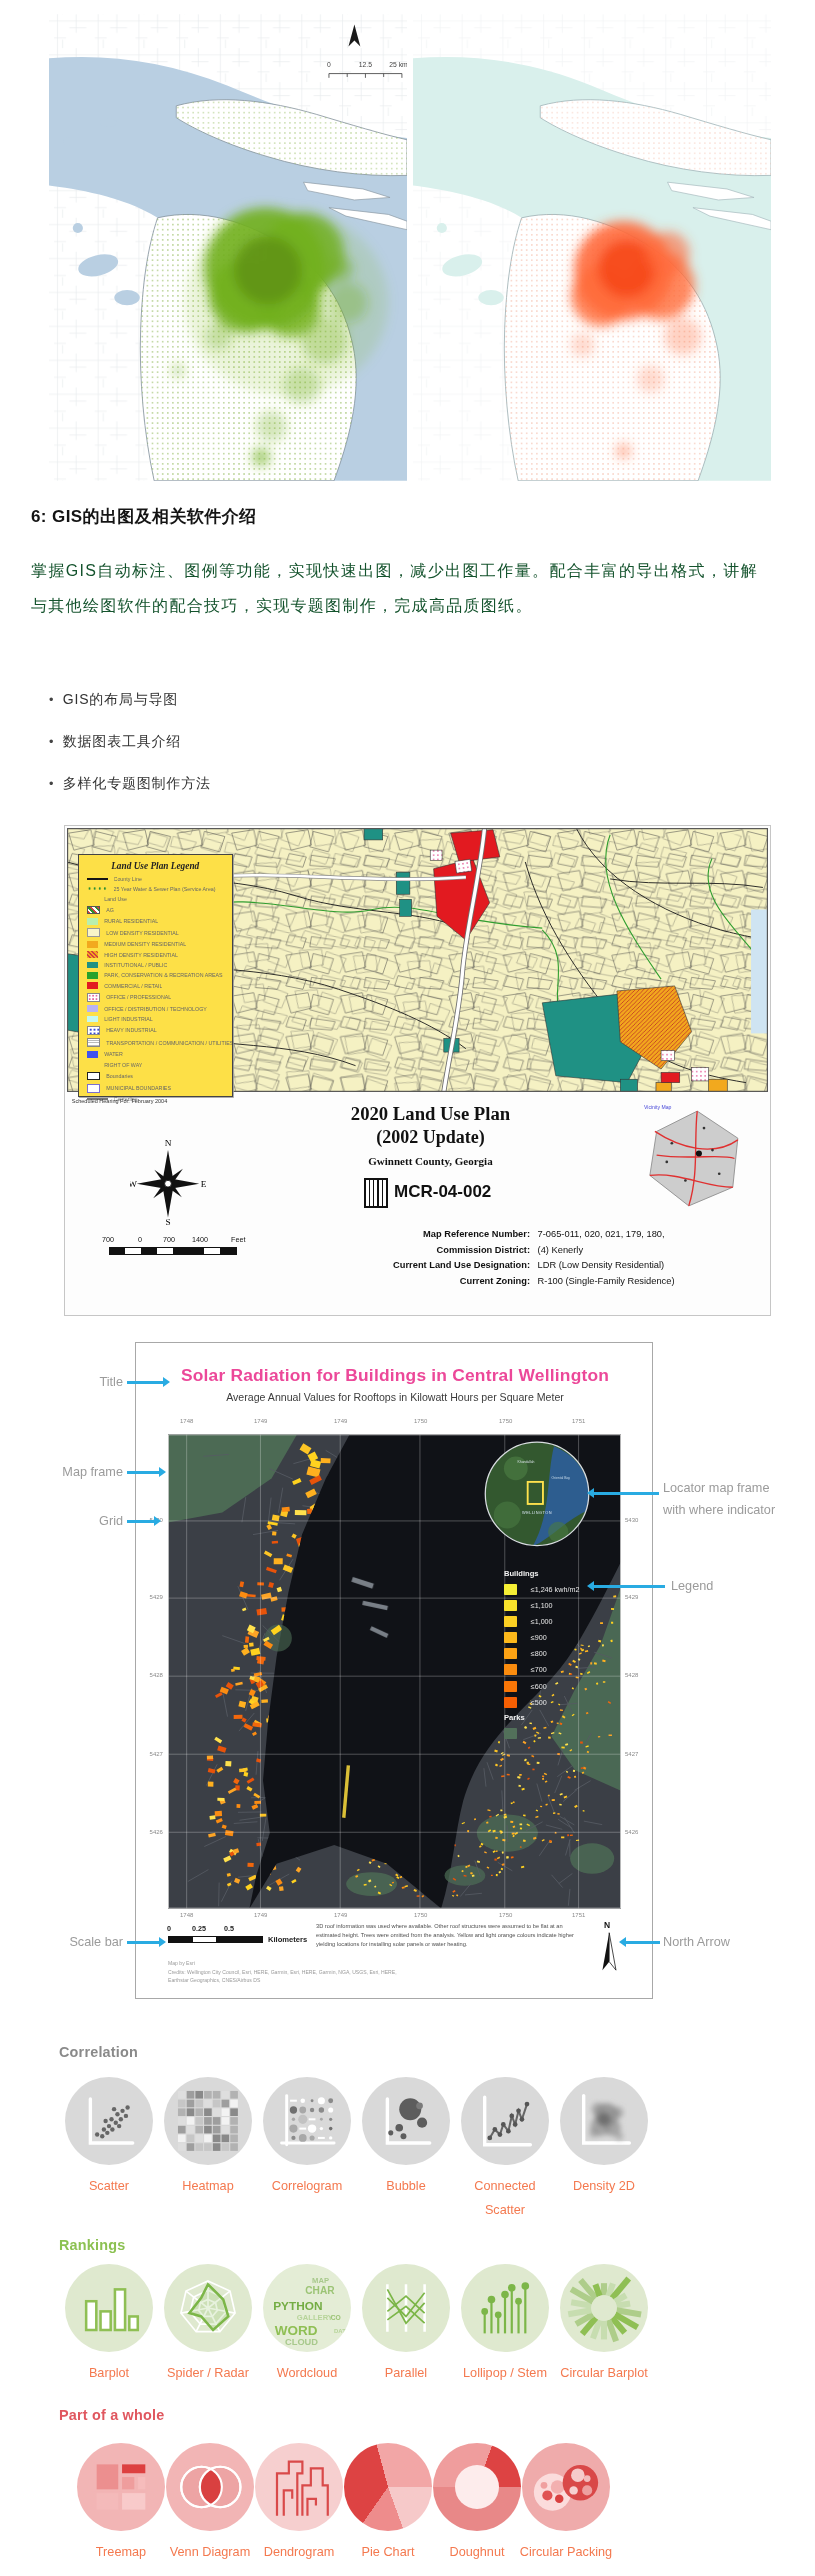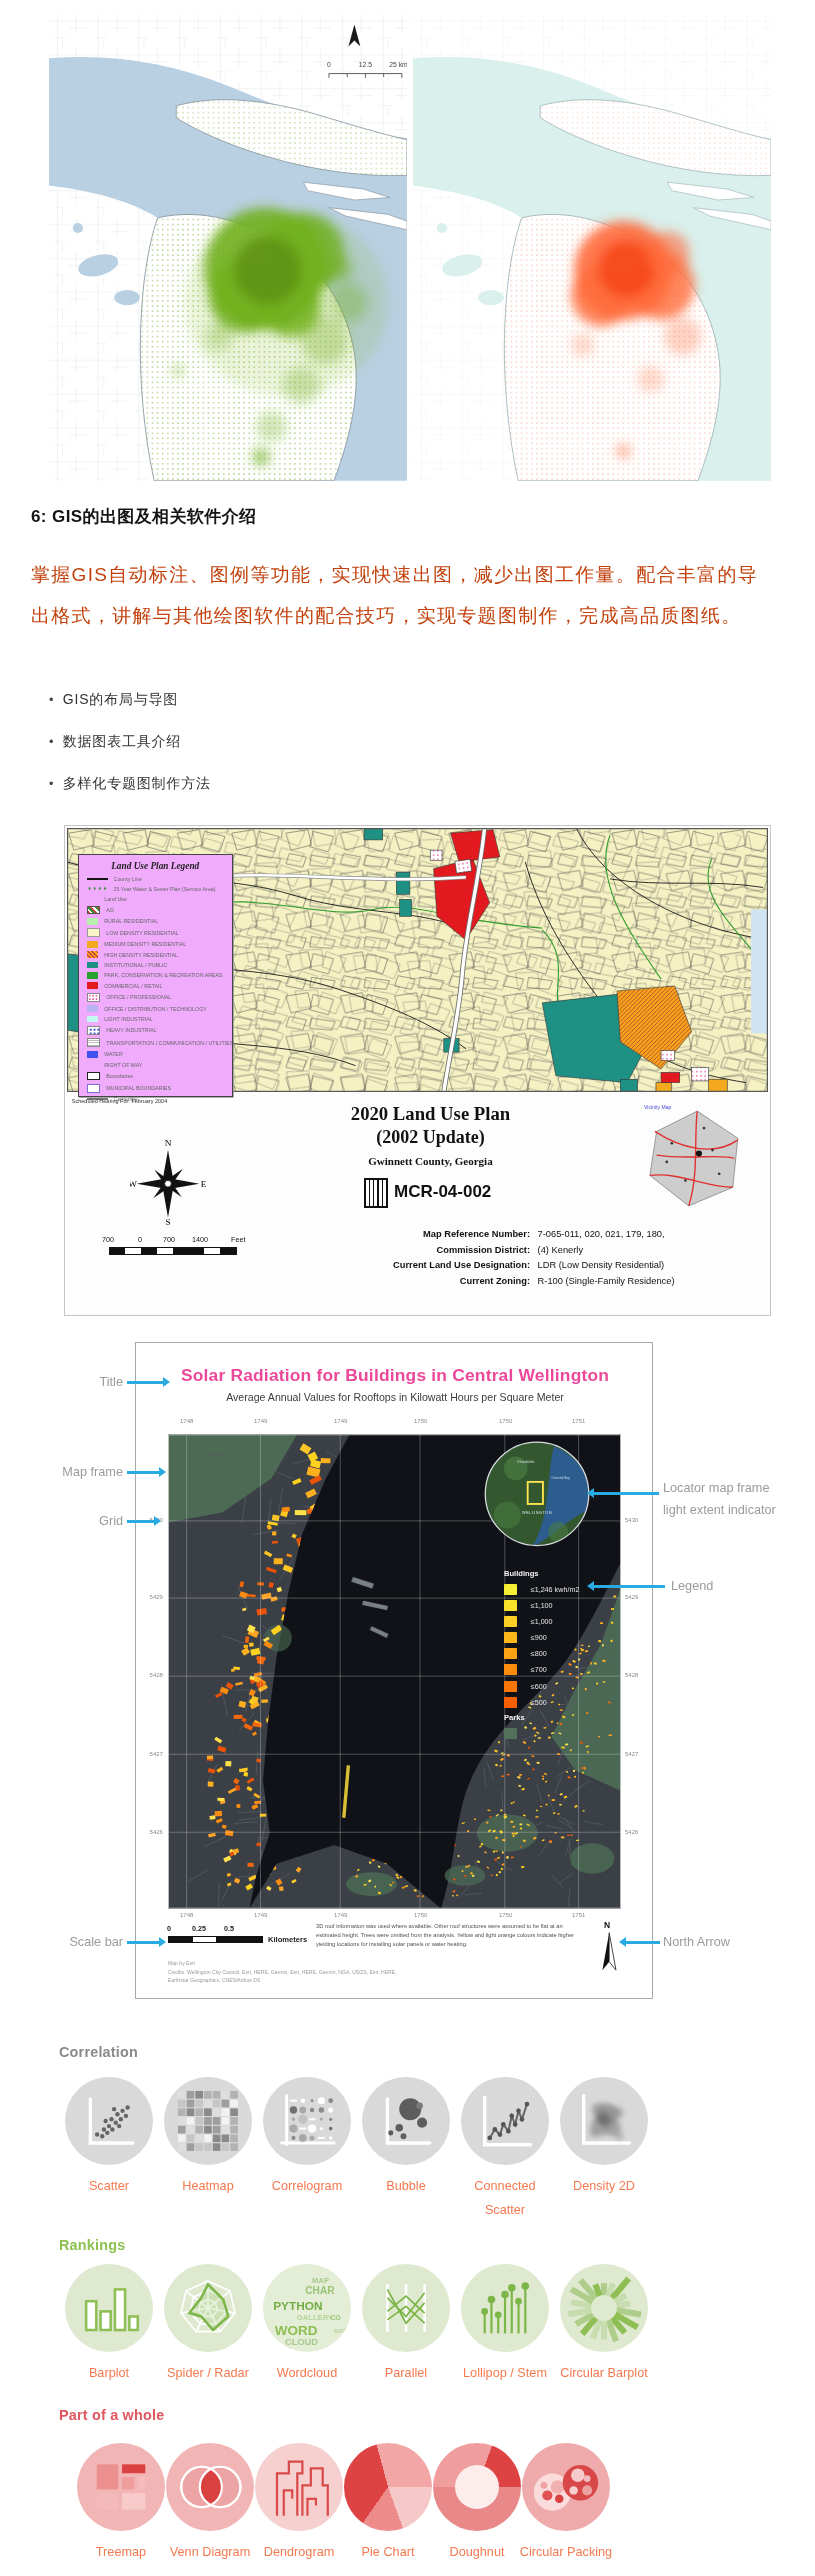--- a/index.html
+++ b/index.html
@@ -4,28 +4,28 @@
 <style>
   html,body{margin:0;padding:0;background:#fff;}
   #screen{position:relative;width:815px;height:2576px;background:#ffffff;overflow:hidden;
           font-family:"Liberation Sans",sans-serif;color:#222;}
   .abs{position:absolute;}
   .blur1{filter:blur(0.5px);}
   .blur2{filter:blur(0.3px);}
 
   
   .h6{font-size:17px;font-weight:bold;color:#141414;letter-spacing:0.4px;}
-  .para{font-size:19px;color:#c2410c;line-height:2.18;letter-spacing:1.3px;text-align:justify;}
+  .para{font-size:16px;color:#14532d;line-height:2.18;letter-spacing:1.3px;text-align:justify;}
   .bullets{list-style:none;margin:0;padding:0;}
   .bullets li{display:flex;align-items:center;height:42px;font-size:14px;color:#333;letter-spacing:0.8px;}
   .bullets .dot{font-size:12.7px;margin:0 8.5px 0 0;color:#444;}
 
   
   .lu-fig{background:#fdfdfd;border:0.8px solid #c6c6c6;}
-  .lu-legendbox{background:#f0abfc;border:0.8px solid #444;box-shadow:0.8px 0.8px 0 #999;}
+  .lu-legendbox{background:#fde047;border:0.8px solid #444;box-shadow:0.8px 0.8px 0 #999;}
   .lu-legendbox .lt{font-family:"Liberation Serif",serif;font-style:italic;font-weight:bold;
       font-size:9.3px;text-align:center;margin:6px 0 5.1px 0;color:#222;}
   .lu-row{display:flex;align-items:center;gap:6px;margin:0 0 3.6px 8.5px;}
   .lu-sw{width:11px;height:6.8px;flex:none;}
   .lu-label{font-size:5.3px;color:#666;white-space:nowrap;overflow:hidden;}
   .lu-note{font-size:5.5px;color:#333;}
   .serifT{font-family:"Liberation Serif",serif;font-weight:bold;color:#111;text-align:center;}
   .lu-info-row{display:flex;font-size:9.3px;line-height:15.7px;color:#111;}
   .lu-info-row .l{flex:0 0 212px;text-align:right;font-weight:bold;}
   .lu-info-row .v{margin-left:7.6px;}
@@ -1127,21 +1127,21 @@
   <div class="abs arrow head-r" style="left:127px;top:1471px;width:32px"></div>
 
   <div class="abs annot r" style="left:51px;top:1514px;width:72px">Grid</div>
   <div class="abs arrow head-r" style="left:127px;top:1520px;width:27px"></div>
 
   <div class="abs annot r" style="left:34px;top:1935px;width:89px">Scale bar</div>
   <div class="abs arrow head-r" style="left:127px;top:1941px;width:32px"></div>
 
   <div class="abs annot" style="left:663px;top:1478px;width:119px;line-height:1.7">
     <div>Locator map frame</div>
-    <div>light extent indicator</div>
+    <div>with where indicator</div>
   </div>
   <div class="abs arrow head-l" style="left:594px;top:1492px;width:65px"></div>
 
   <div class="abs annot" style="left:671px;top:1579px">Legend</div>
   <div class="abs arrow head-l" style="left:594px;top:1585px;width:71px"></div>
 
   <div class="abs annot" style="left:663px;top:1935px">North Arrow</div>
   <div class="abs arrow head-l" style="left:626px;top:1941px;width:34px"></div>
 
   <div class="abs gal-head" style="left:59px;top:2044px;color:#8a8a8a">Correlation</div>

